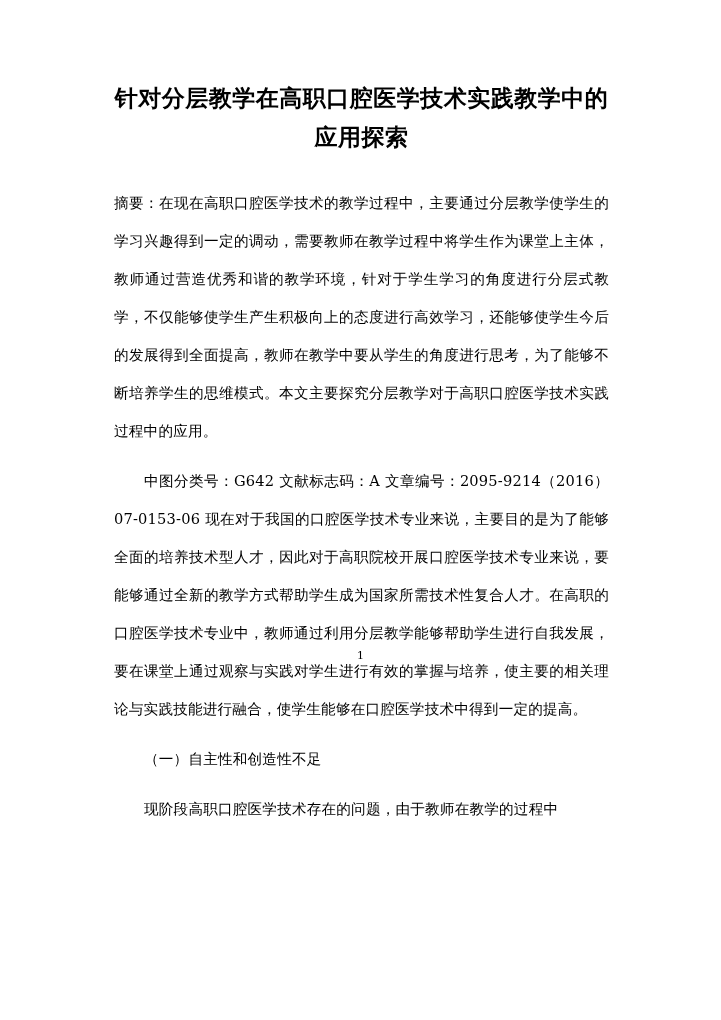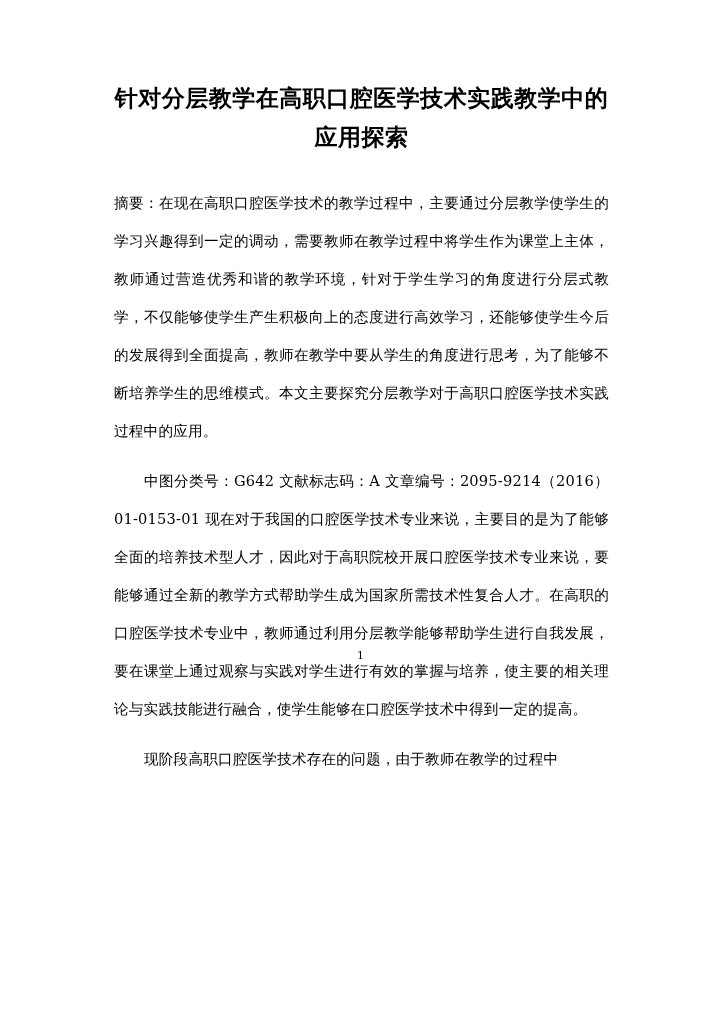--- a/index.html
+++ b/index.html
@@ -60,19 +60,20 @@
 </style>
 </head>
 <body>
 
 <div class="page">
 
   <h1 class="doc-title">针对分层教学在高职口腔医学技术实践教学中的应用探索</h1>
 
   <div class="body-block">
     <p class="para">摘要：在现在高职口腔医学技术的教学过程中，主要通过分层教学使学生的学习兴趣得到一定的调动，需要教师在教学过程中将学生作为课堂上主体，教师通过营造优秀和谐的教学环境，针对于学生学习的角度进行分层式教学，不仅能够使学生产生积极向上的态度进行高效学习，还能够使学生今后的发展得到全面提高，教师在教学中要从学生的角度进行思考，为了能够不断培养学生的思维模式。本文主要探究分层教学对于高职口腔医学技术实践过程中的应用。</p>
-    <p class="para indent">中图分类号：G642 文献标志码：A 文章编号：2095-9214（2016）01-0153-01 现在对于我国的口腔医学技术专业来说，主要目的是为了能够全面的培养技术型人才，因此对于高职院校开展口腔医学技术专业来说，要能够通过全新的教学方式帮助学生成为国家所需技术性复合人才。在高职的口腔医学技术专业中，教师通过利用分层教学能够帮助学生进行自我发展，要在课堂上通过观察与实践对学生进行有效的掌握与培养，使主要的相关理论与实践技能进行融合，使学生能够在口腔医学技术中得到一定的提高。</p>
+    <p class="para indent">中图分类号：G642 文献标志码：A 文章编号：2095-9214（2016）07-0153-06 现在对于我国的口腔医学技术专业来说，主要目的是为了能够全面的培养技术型人才，因此对于高职院校开展口腔医学技术专业来说，要能够通过全新的教学方式帮助学生成为国家所需技术性复合人才。在高职的口腔医学技术专业中，教师通过利用分层教学能够帮助学生进行自我发展，要在课堂上通过观察与实践对学生进行有效的掌握与培养，使主要的相关理论与实践技能进行融合，使学生能够在口腔医学技术中得到一定的提高。</p>
+    <p class="para indent">（一）自主性和创造性不足</p>
     <p class="para indent">现阶段高职口腔医学技术存在的问题，由于教师在教学的过程中</p>
   </div>
 
   <div class="page-number">1</div>
 
 </div>
 
 </body></html>

